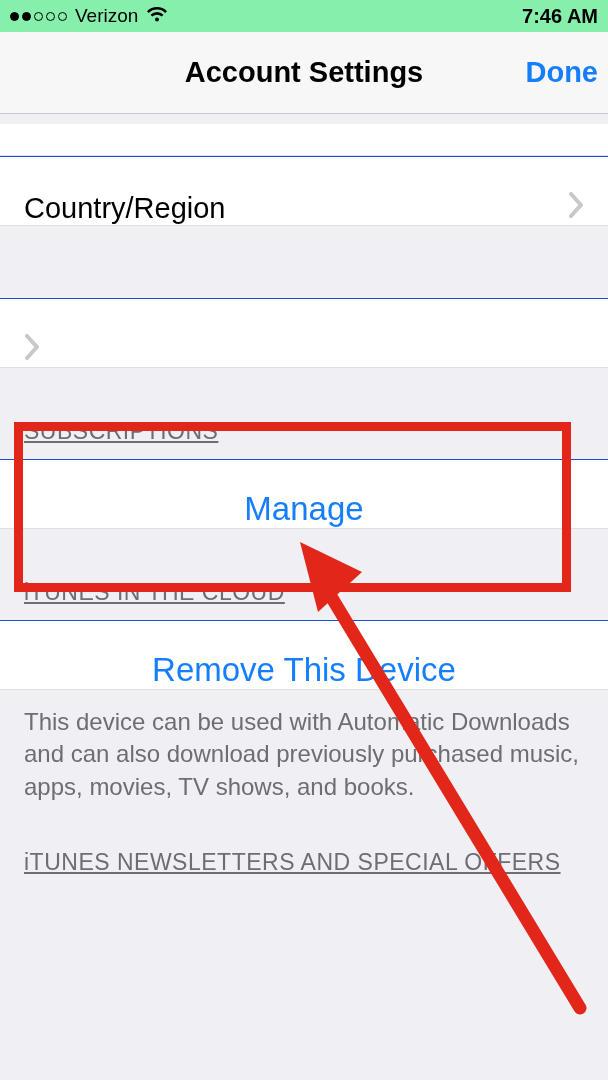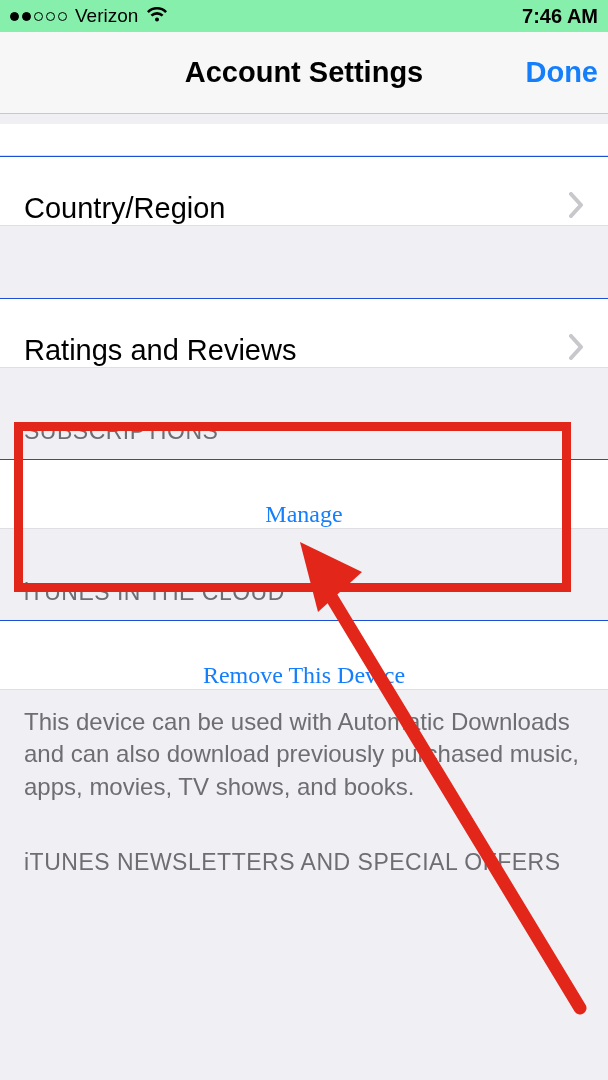--- a/index.html
+++ b/index.html
@@ -118,31 +118,31 @@
       border-bottom: 1px solid #DFDFE2;
     }
     .gap {
       height: 72px;
     }
     .section-header {
       font-size: 23px;
       letter-spacing: 0.5px;
       color: #6D6D72;
       padding: 50px 24px 14px 24px;
+      text-decoration: underline;
     }
     .section-footer {
       font-size: 24px;
       line-height: 1.35;
       color: #6D6D72;
       padding: 16px 24px 10px 24px;
     }
     .link-blue {
       color: #157EFB;
-      font-size: 24px;
-      font-family: Liberation Serif, serif;
+      font-size: 33px;
     }
     .chevron {
       color: #C7C7CC;
       flex-shrink: 0;
     }
     
     .callout-box {
       position: absolute;
       border: 9px solid #E3261A;
       pointer-events: none;
@@ -187,21 +187,20 @@
   <span class="chevron">
     <svg width="16" height="26" viewBox="0 0 16 26">
         <path d="M3 2l10 11L3 24" stroke="#C7C7CC" stroke-width="4" fill="none" stroke-linecap="round" stroke-linejoin="round"></path>
       </svg>
   </span>
 </div>
 
 <div class="gap"></div>
 
 <div class="cell">
-  <span>Ratings and Reviews</span>
   <span class="chevron">
     <svg width="16" height="26" viewBox="0 0 16 26">
         <path d="M3 2l10 11L3 24" stroke="#C7C7CC" stroke-width="4" fill="none" stroke-linecap="round" stroke-linejoin="round"></path>
       </svg>
   </span>
 </div>
 
 <div class="section-header">SUBSCRIPTIONS</div>
 <div class="cell cell-centered">
   <span class="link-blue">Manage</span>

